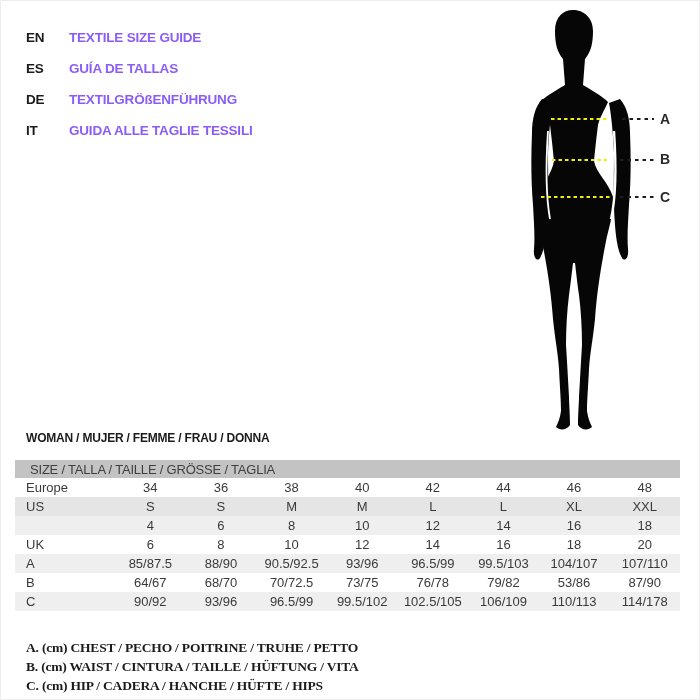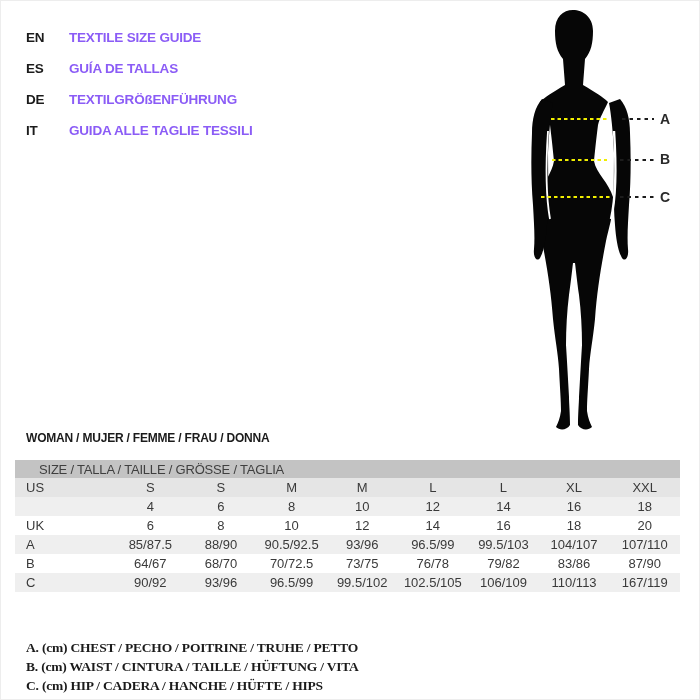--- a/index.html
+++ b/index.html
@@ -17,21 +17,21 @@
   
   .figure-svg { position:absolute; left:525px; top:5px; width:130px; height:427px; }
   .m-label { position:absolute; font-size:14px; font-weight:700; color:#2a2a2a; letter-spacing:-0.2px; }
   .m-a { left:659px; top:110px; }
   .m-b { left:659px; top:150px; }
   .m-c { left:659px; top:188px; }
   
   .caption { position:absolute; left:25px; top:430px; font-size:12px; font-weight:700; letter-spacing:-0.2px; color:#1b1b1b; }
   
   .size-table { position:absolute; left:14px; top:459px; width:665px; font-size:13px; color:#3a3a3a; }
-  .t-header { height:18px; display:flex; align-items:center; padding-left:24px; color:#3f3f3f; letter-spacing:-0.2px; }
+  .t-header { height:18px; display:flex; align-items:center; padding-left:15px; color:#3f3f3f; letter-spacing:-0.2px; }
   .t-row { display:flex; height:19px; align-items:center; }
   .t-label { width:100px; padding-left:11px; }
   .t-cell { flex:1; text-align:center; }
   
   .legend { position:absolute; left:25px; top:637px; }
   .legend-line { height:19px; line-height:19px; font-size:13.5px; font-weight:700; letter-spacing:-0.2px; color:#1b1b1b;font-family:Liberation Serif, serif; }
 </style>
 </head>
 <body>
 
@@ -130,20 +130,31 @@
 
   <span class="m-label m-a">A</span>
   <span class="m-label m-b">B</span>
   <span class="m-label m-c">C</span>
 
   <div class="caption">WOMAN / MUJER / FEMME / FRAU / DONNA</div>
 
   <div class="size-table">
     <div class="t-header" style="background: rgb(195, 195, 195);">SIZE / TALLA / TAILLE / GRÖSSE / TAGLIA</div>
     <div>
+        <div class="t-row">
+          <div class="t-label">Europe</div>
+          <div class="t-cell">34</div>
+          <div class="t-cell">36</div>
+          <div class="t-cell">38</div>
+          <div class="t-cell">40</div>
+          <div class="t-cell">42</div>
+          <div class="t-cell">44</div>
+          <div class="t-cell">46</div>
+          <div class="t-cell">48</div>
+        </div>
         <div class="t-row" style="background: #e5e5e5;">
           <div class="t-label">US</div>
           <div class="t-cell">S</div>
           <div class="t-cell">S</div>
           <div class="t-cell">M</div>
           <div class="t-cell">M</div>
           <div class="t-cell">L</div>
           <div class="t-cell">L</div>
           <div class="t-cell">XL</div>
           <div class="t-cell">XXL</div>
@@ -182,33 +193,33 @@
           <div class="t-cell">107/110</div>
         </div>
         <div class="t-row">
           <div class="t-label">B</div>
           <div class="t-cell">64/67</div>
           <div class="t-cell">68/70</div>
           <div class="t-cell">70/72.5</div>
           <div class="t-cell">73/75</div>
           <div class="t-cell">76/78</div>
           <div class="t-cell">79/82</div>
-          <div class="t-cell">83/86</div>
+          <div class="t-cell">53/86</div>
           <div class="t-cell">87/90</div>
         </div>
         <div class="t-row" style="background: rgb(239, 239, 239);">
           <div class="t-label">C</div>
           <div class="t-cell">90/92</div>
           <div class="t-cell">93/96</div>
           <div class="t-cell">96.5/99</div>
           <div class="t-cell">99.5/102</div>
           <div class="t-cell">102.5/105</div>
           <div class="t-cell">106/109</div>
           <div class="t-cell">110/113</div>
-          <div class="t-cell">167/119</div>
+          <div class="t-cell">114/178</div>
         </div>
       </div>
   </div>
 
   <div class="legend">
     <div class="legend-line">A. (cm) CHEST / PECHO / POITRINE / TRUHE / PETTO</div>
     <div class="legend-line">B. (cm) WAIST / CINTURA / TAILLE / HÜFTUNG / VITA</div>
     <div class="legend-line">C. (cm) HIP / CADERA / HANCHE / HÜFTE / HIPS</div>
   </div>
 

